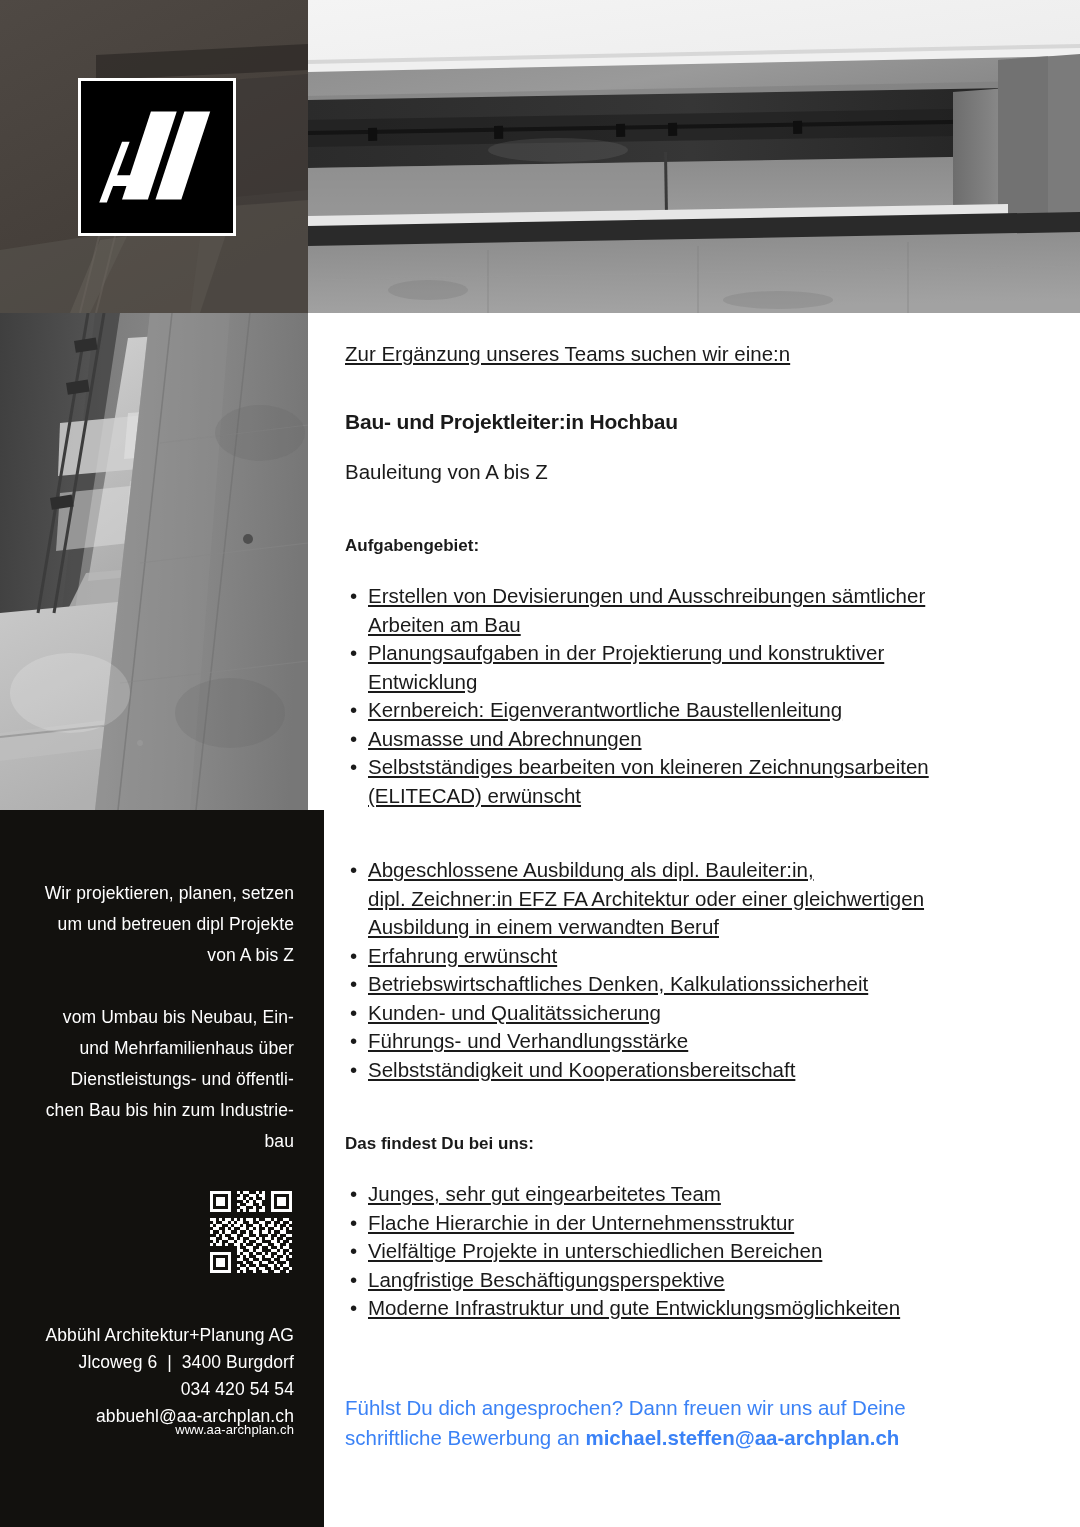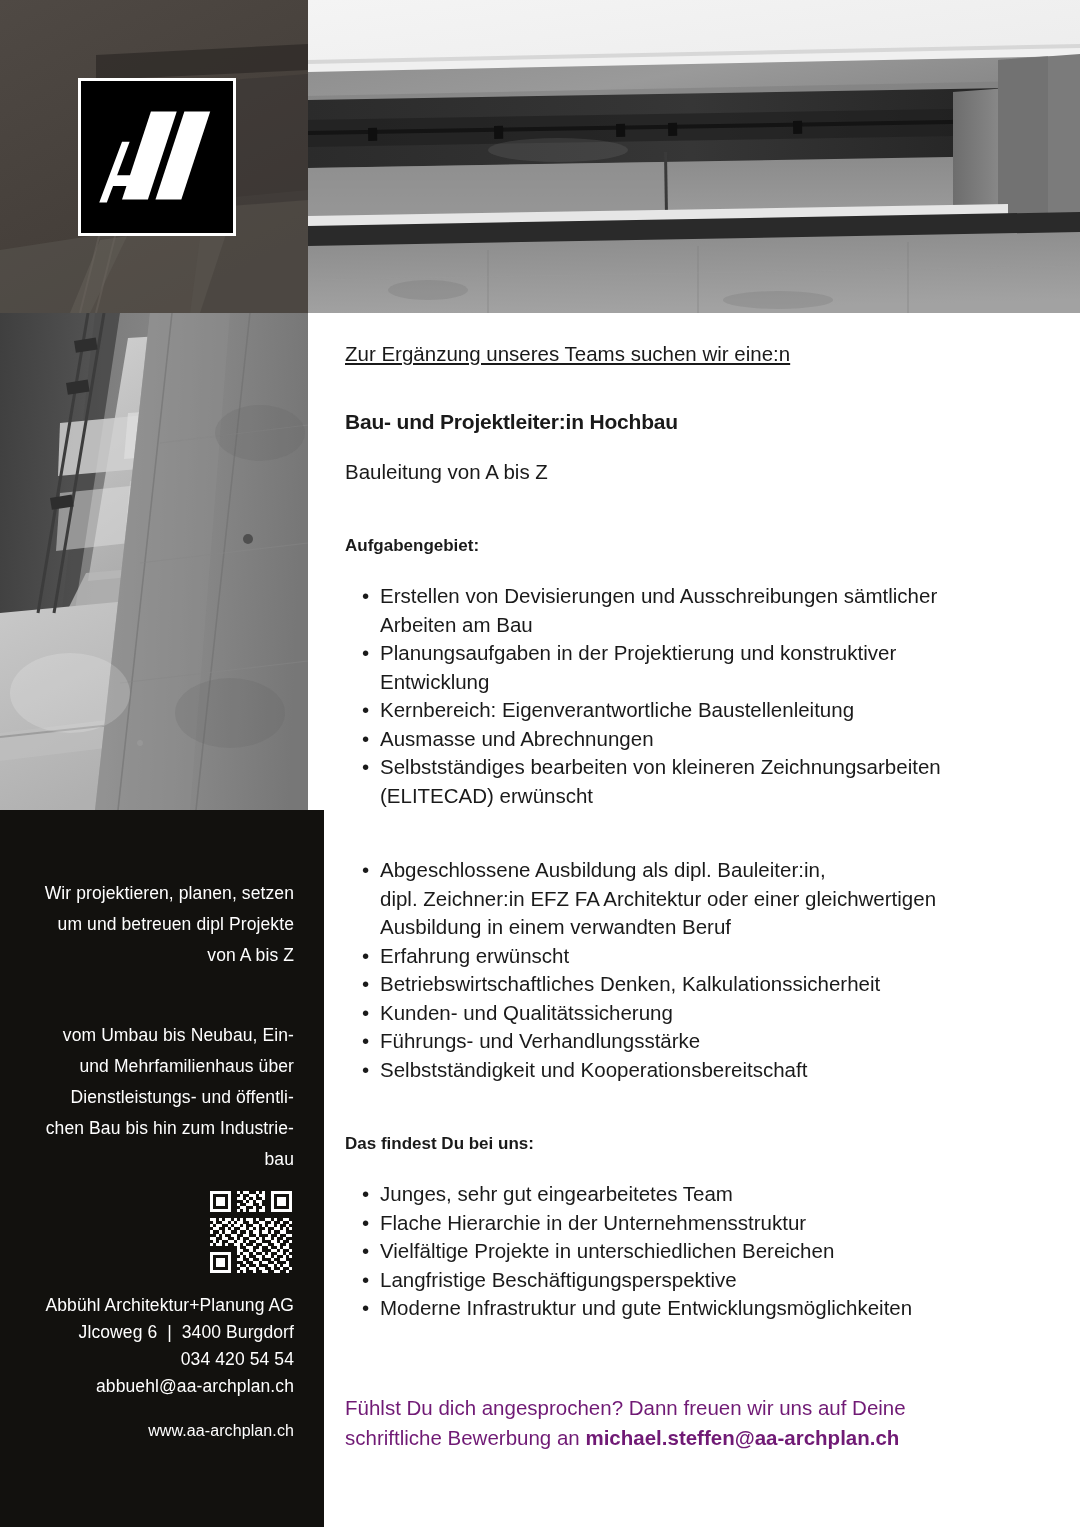--- a/index.html
+++ b/index.html
@@ -85,53 +85,53 @@
     position: absolute;
     left: 0;
     top: 68px;
     width: 294px;
     text-align: right;
     color: #ffffff;
     font-size: 17.5px;
     line-height: 31px;
     letter-spacing: 0.1px;
   }
-  .sidebar-intro .para + .para { margin-top: 49px; }
+  .sidebar-intro .para + .para { margin-top: 31px; }
   .sidebar-intro .ln { display: block; white-space: pre; }
 
   .qr-wrap {
     position: absolute;
     left: 207px;
     top: 378px;
     width: 88px;
     height: 88px;
     background: #12110e;
   }
   .qr-wrap svg { display: block; width: 100%; height: 100%; }
 
   .sidebar-contact {
     position: absolute;
     left: 0;
-    top: 482px;
+    top: 512px;
     width: 294px;
     text-align: right;
     color: #ffffff;
     font-size: 17.5px;
     line-height: 27px;
     letter-spacing: 0.1px;
   }
   .sidebar-contact .ln { display: block; white-space: pre; }
   .sidebar-web {
     position: absolute;
     left: 0;
     top: 612px;
     width: 294px;
     text-align: right;
     color: #ffffff;
-    font-size: 16px;
+    font-size: 13px;
     letter-spacing: 0.1px;
   }
 
   
   .content {
     position: absolute;
     left: 345px;
     top: 340px;
     width: 665px;
     color: #1a1a1a;
@@ -158,22 +158,23 @@
 
   .section { margin-top: 46px; }
   .section-heading {
     font-size: 17px;
     line-height: 28px;
     margin: 0 0 22px 0;
   }
 
   ul.bullets {
     list-style: none;
-    margin: 12px;
+    margin: 0;
     padding: 0;
+    text-decoration: underline;
   }
   ul.bullets > li {
     position: relative;
     padding-left: 23px;
     font-size: 20.5px;
     line-height: 28.5px;
     margin: 0;
   }
   ul.bullets > li::before {
     content: "\2022";
@@ -185,21 +186,21 @@
   }
   ul.bullets > li .ln { display: block; }
 
   .cta {
     position: absolute;
     left: 345px;
     top: 1393px;
     width: 680px;
     font-size: 20.5px;
     line-height: 30px;
-    color: #701a75;
+    color: #3b82f6;
   }
   .cta .ln { display: block; }
   .cta b { font-weight: bold; }
 </style>
 </head>
 <body>
 
 <div id="page">
 
   <div class="hero-photo">

